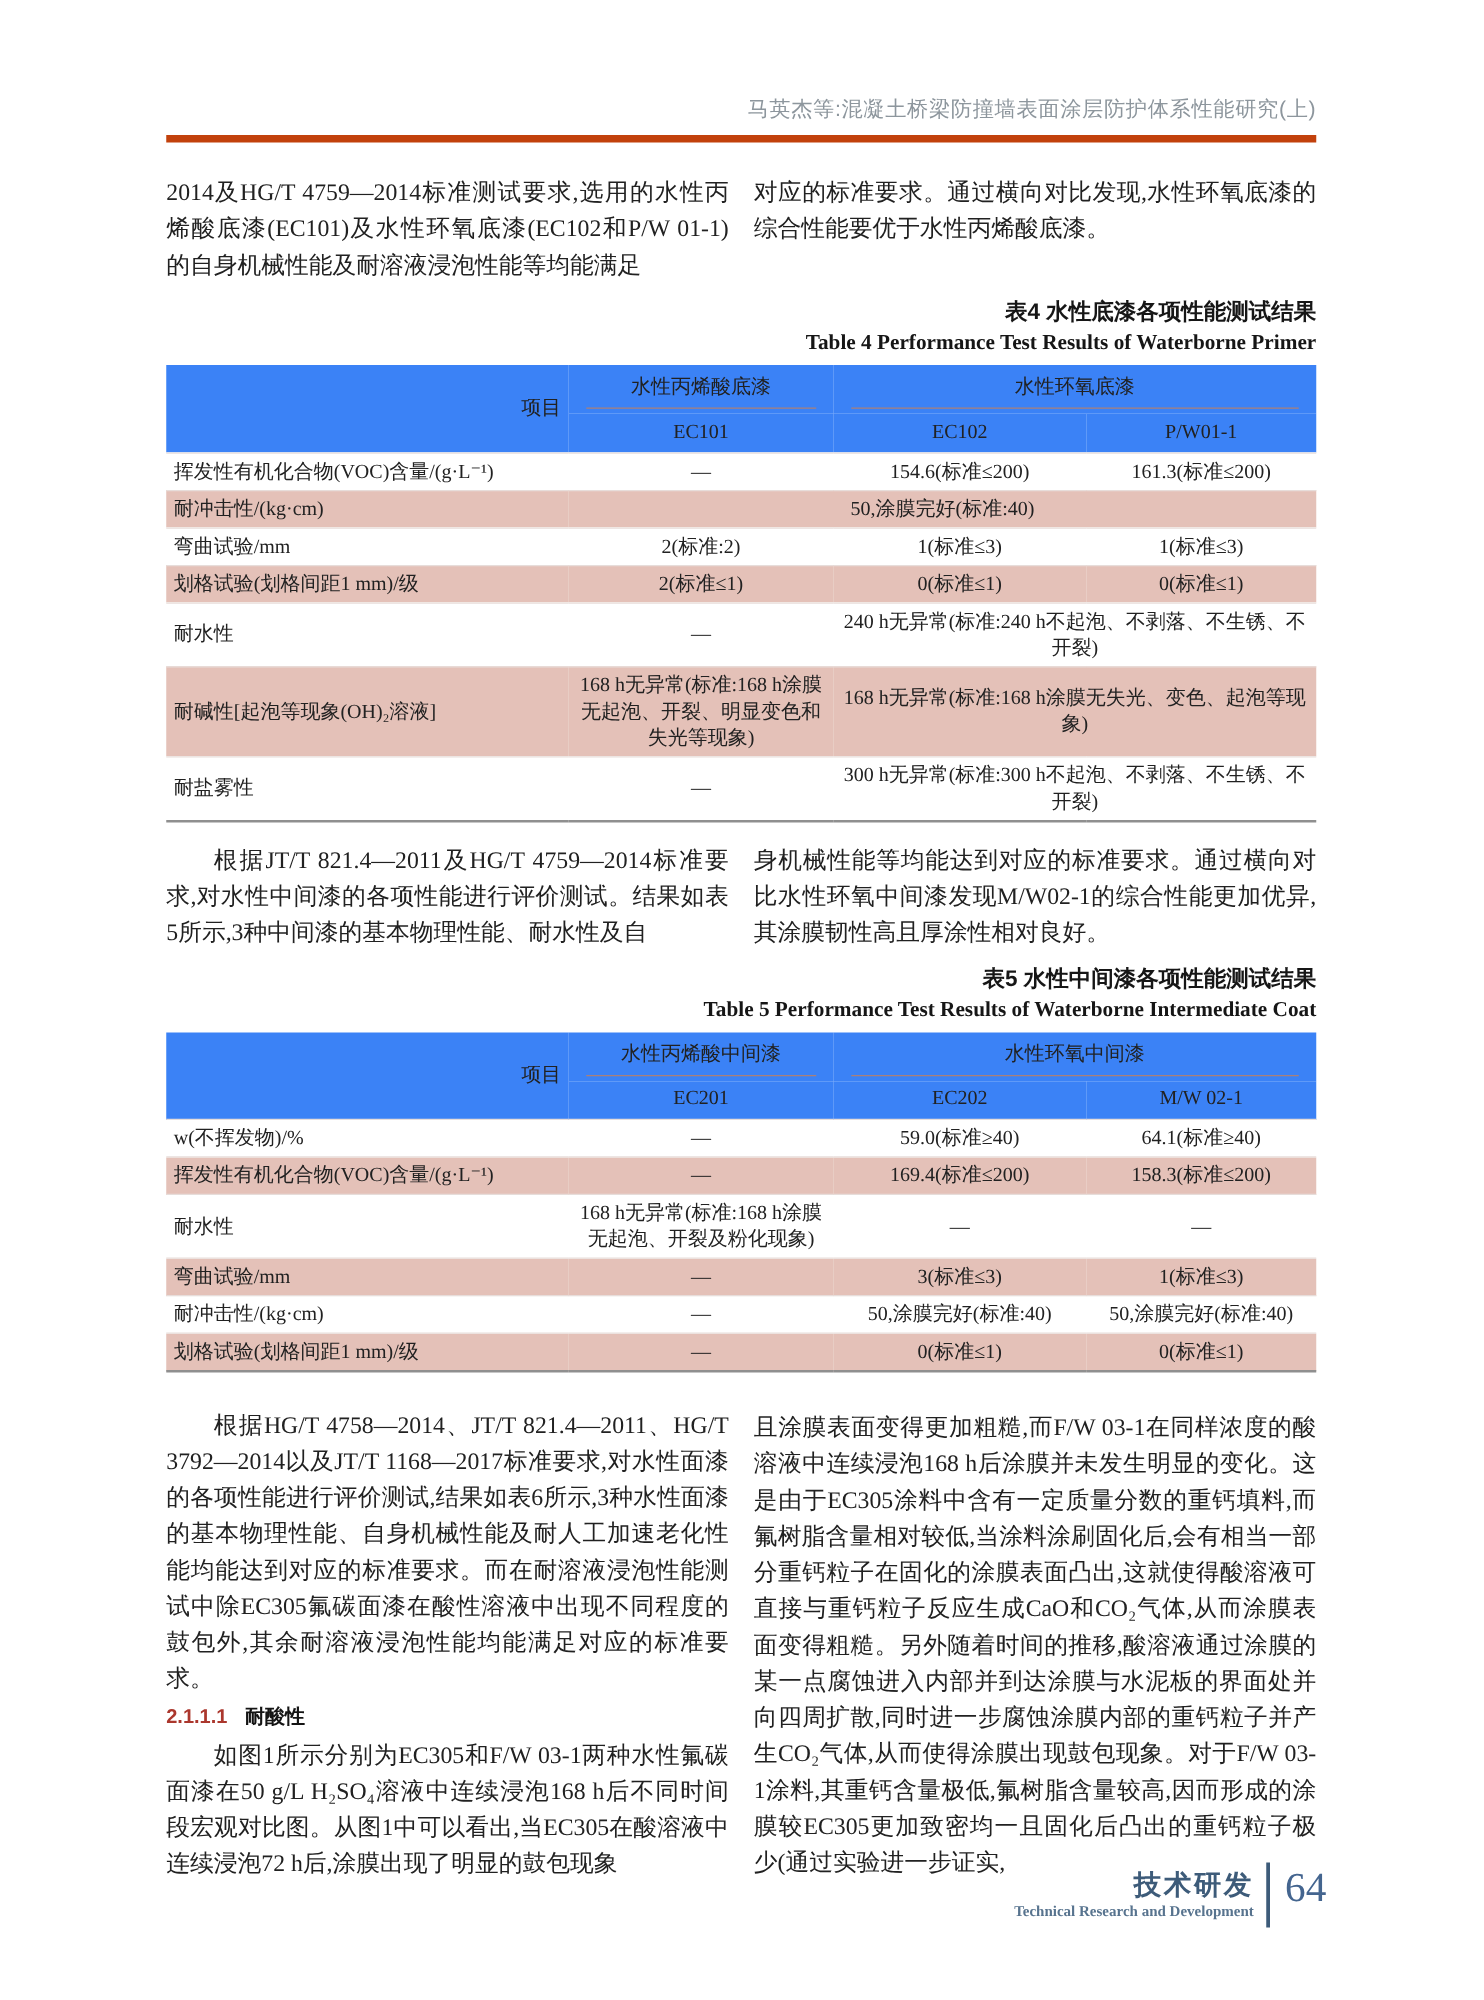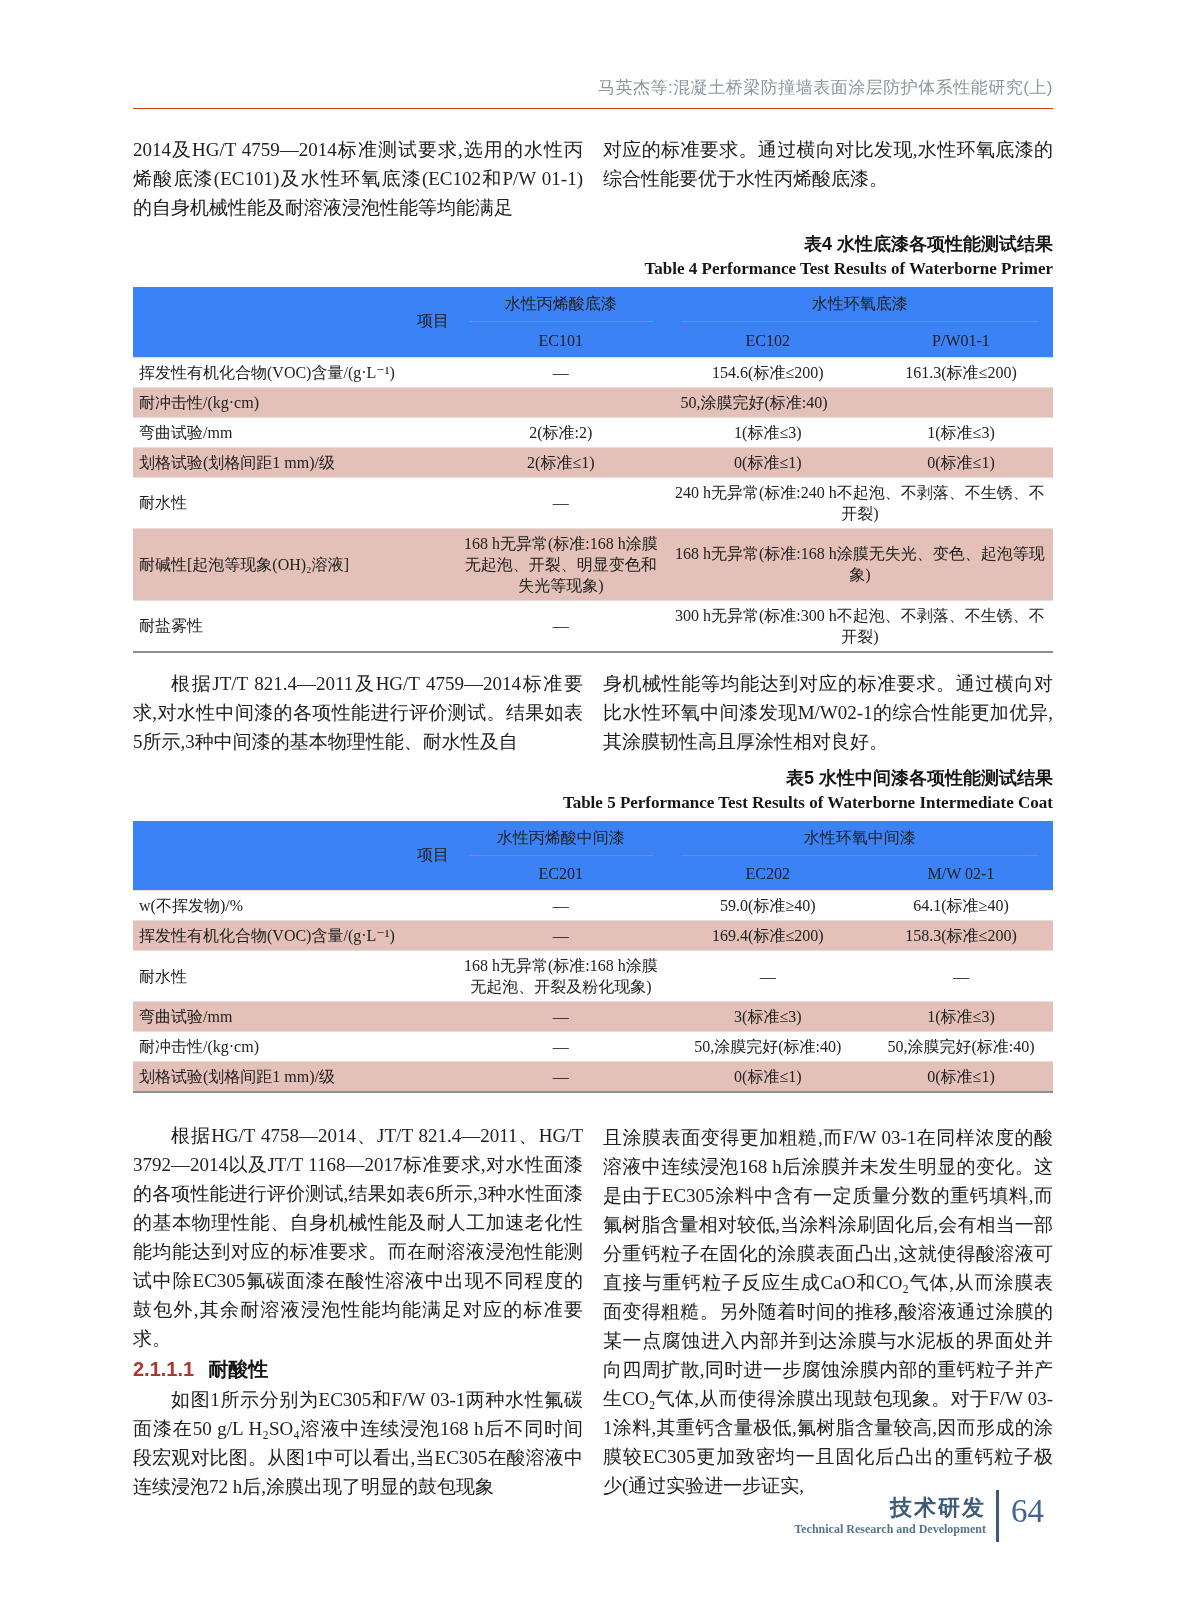--- a/index.html
+++ b/index.html
@@ -9,21 +9,21 @@
     background:#ffffff;
     overflow:hidden;
     font-family:"Liberation Serif","DejaVu Serif",serif;
     color:#212121;
   }
   .page { position:relative; width:1187px; height:1600px; padding:0 134px 0 133px; }
 
   
   .running-head{
     padding-top:76px; padding-bottom:9px;
-    border-bottom:1px solid #c2410c;
+    border-bottom:6px solid #c2410c;
     text-align:right;
     font-family:"Liberation Sans","DejaVu Sans",sans-serif;
     font-size:17px; color:#8d969d; letter-spacing:0.5px;
   }
 
   
   .two-col{ display:flex; gap:20px; }
   .col{ flex:1 1 0; font-size:19px; line-height:29px; text-align:justify; }
   .indent{ text-indent:2em; }
   .intro{ margin-top:26px; }
@@ -45,26 +45,26 @@
   .grp-inner{ display:block; margin:0 8px; padding:3px 0 6px 0; border-bottom:1px solid #aa8079; }
   .sub-head{ padding-top:5px; padding-bottom:6px; }
   tbody th{ font-weight:normal; text-align:left; padding:4px 4px 4px 6px; line-height:21px; vertical-align:middle;}
   tbody td{ text-align:center; padding:4px 6px; line-height:21px; vertical-align:middle; }
   tbody tr{ background:#ffffff; }
   tbody tr.shaded{ background:#e4c1b8; }
   tbody tr{ border-top:1px solid #e7ddda; }
 
   
   .sec-heading{ font-family:"Liberation Sans","DejaVu Sans",sans-serif;
-                font-size:20px; line-height:32px; font-weight:600; text-align:left; text-indent:0;}
+                font-size:16px; line-height:32px; font-weight:600; text-align:left; text-indent:0;}
   .sec-num{ color:#ab372d; margin-right:14px; }
   .sec-title{ color:#141414; }
 
   
-  .footer{ position:absolute; right:143px; bottom:58px; display:flex; align-items:center; }
+  .footer{ position:absolute; right:126px; bottom:58px; display:flex; align-items:center; }
   .footer-text{ text-align:right; }
   .footer-cn{ font-family:"Liberation Sans","DejaVu Sans",sans-serif; font-weight:bold;
               font-size:22px; line-height:26px; color:#3d5b79; letter-spacing:2px;}
   .footer-en{ font-family:"Liberation Serif","DejaVu Serif",serif; font-weight:bold;
               font-size:12px; line-height:16px; color:#57738e; }
   .footer-divider{ width:3px; height:52px; background:#3d5b79; margin:0 12px 0 10px; }
   .footer-page{ font-family:"Liberation Serif","DejaVu Serif",serif;
                 font-size:33px; color:#44658f; padding-bottom:10px;}
 </style>
 </head>

